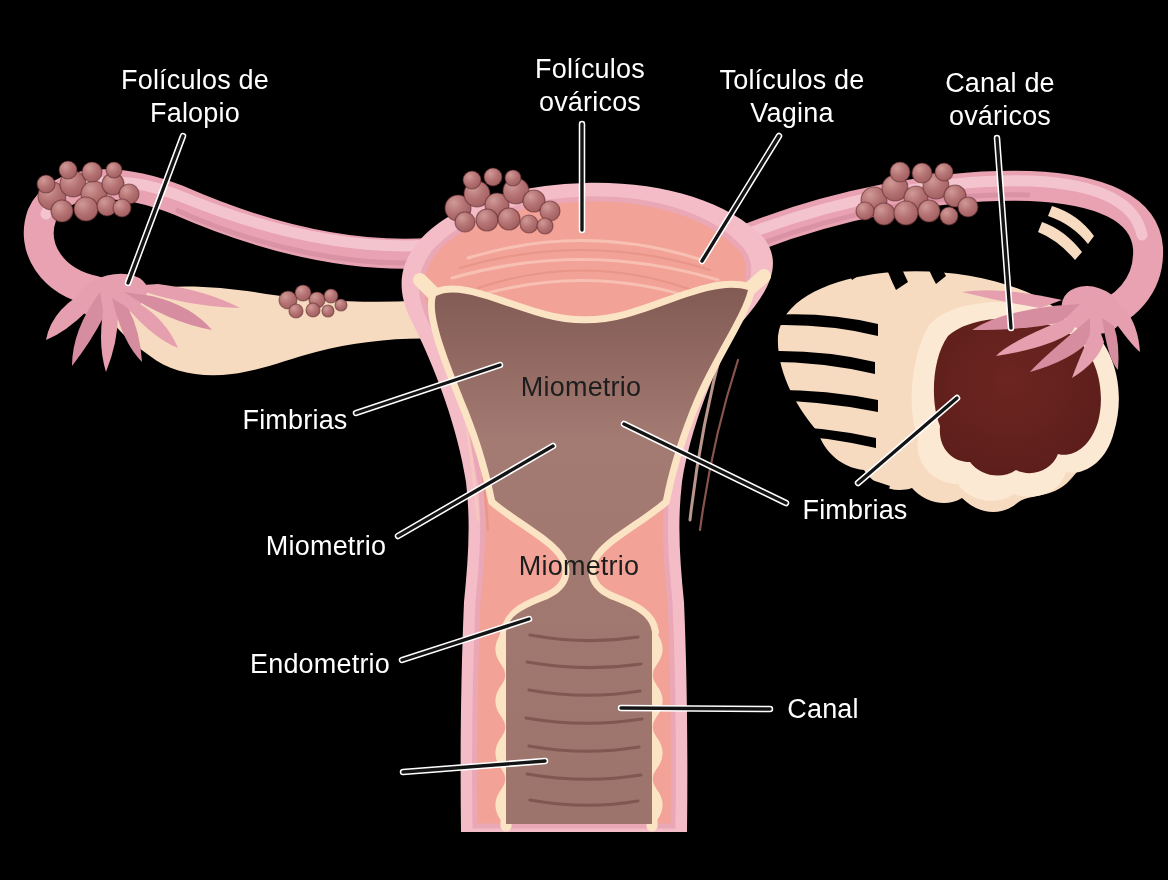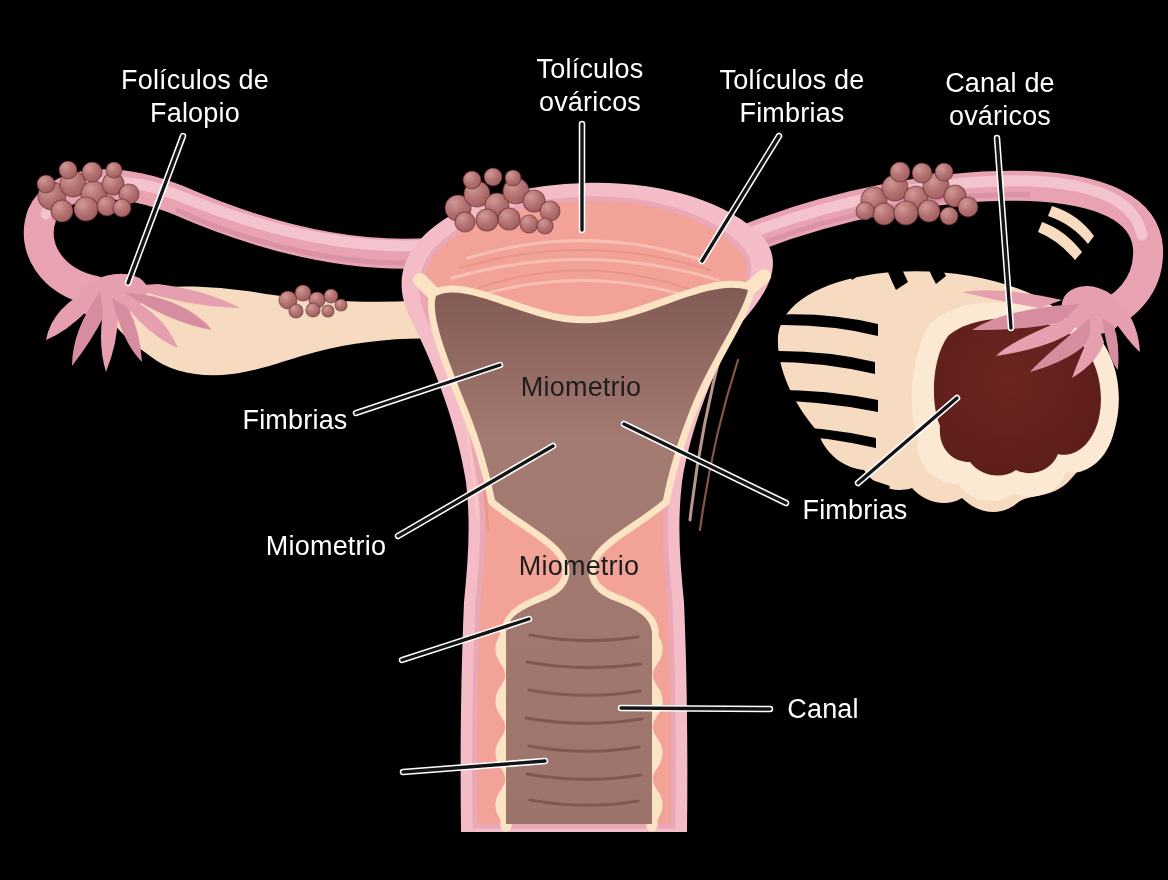--- a/index.html
+++ b/index.html
@@ -276,25 +276,26 @@
     </g>
     <g>
       <path class="cas" d="M770,709 L621,708"></path>
           <path class="core" d="M770,709 L621,708"></path>
     </g>
   </g>
 </svg>
 
   <div class="lbl p1">Folículos de
 Falopio</div>
-  <div class="lbl p2">Tolículos
+  <div class="lbl p2">Folículos
 ováricos</div>
   <div class="lbl p3">Tolículos de
-Fimbrias</div>
+Vagina</div>
   <div class="lbl p4">Canal de
 ováricos</div>
   <div class="lbl p5">Fimbrias</div>
   <div class="lbl p6 dark">Miometrio</div>
   <div class="lbl p7">Miometrio</div>
   <div class="lbl p8 dark">Miometrio</div>
+  <div class="lbl p9">Endometrio</div>
   <div class="lbl p11">Fimbrias</div>
   <div class="lbl p12">Canal</div>
 </div>
 
 </body></html>

